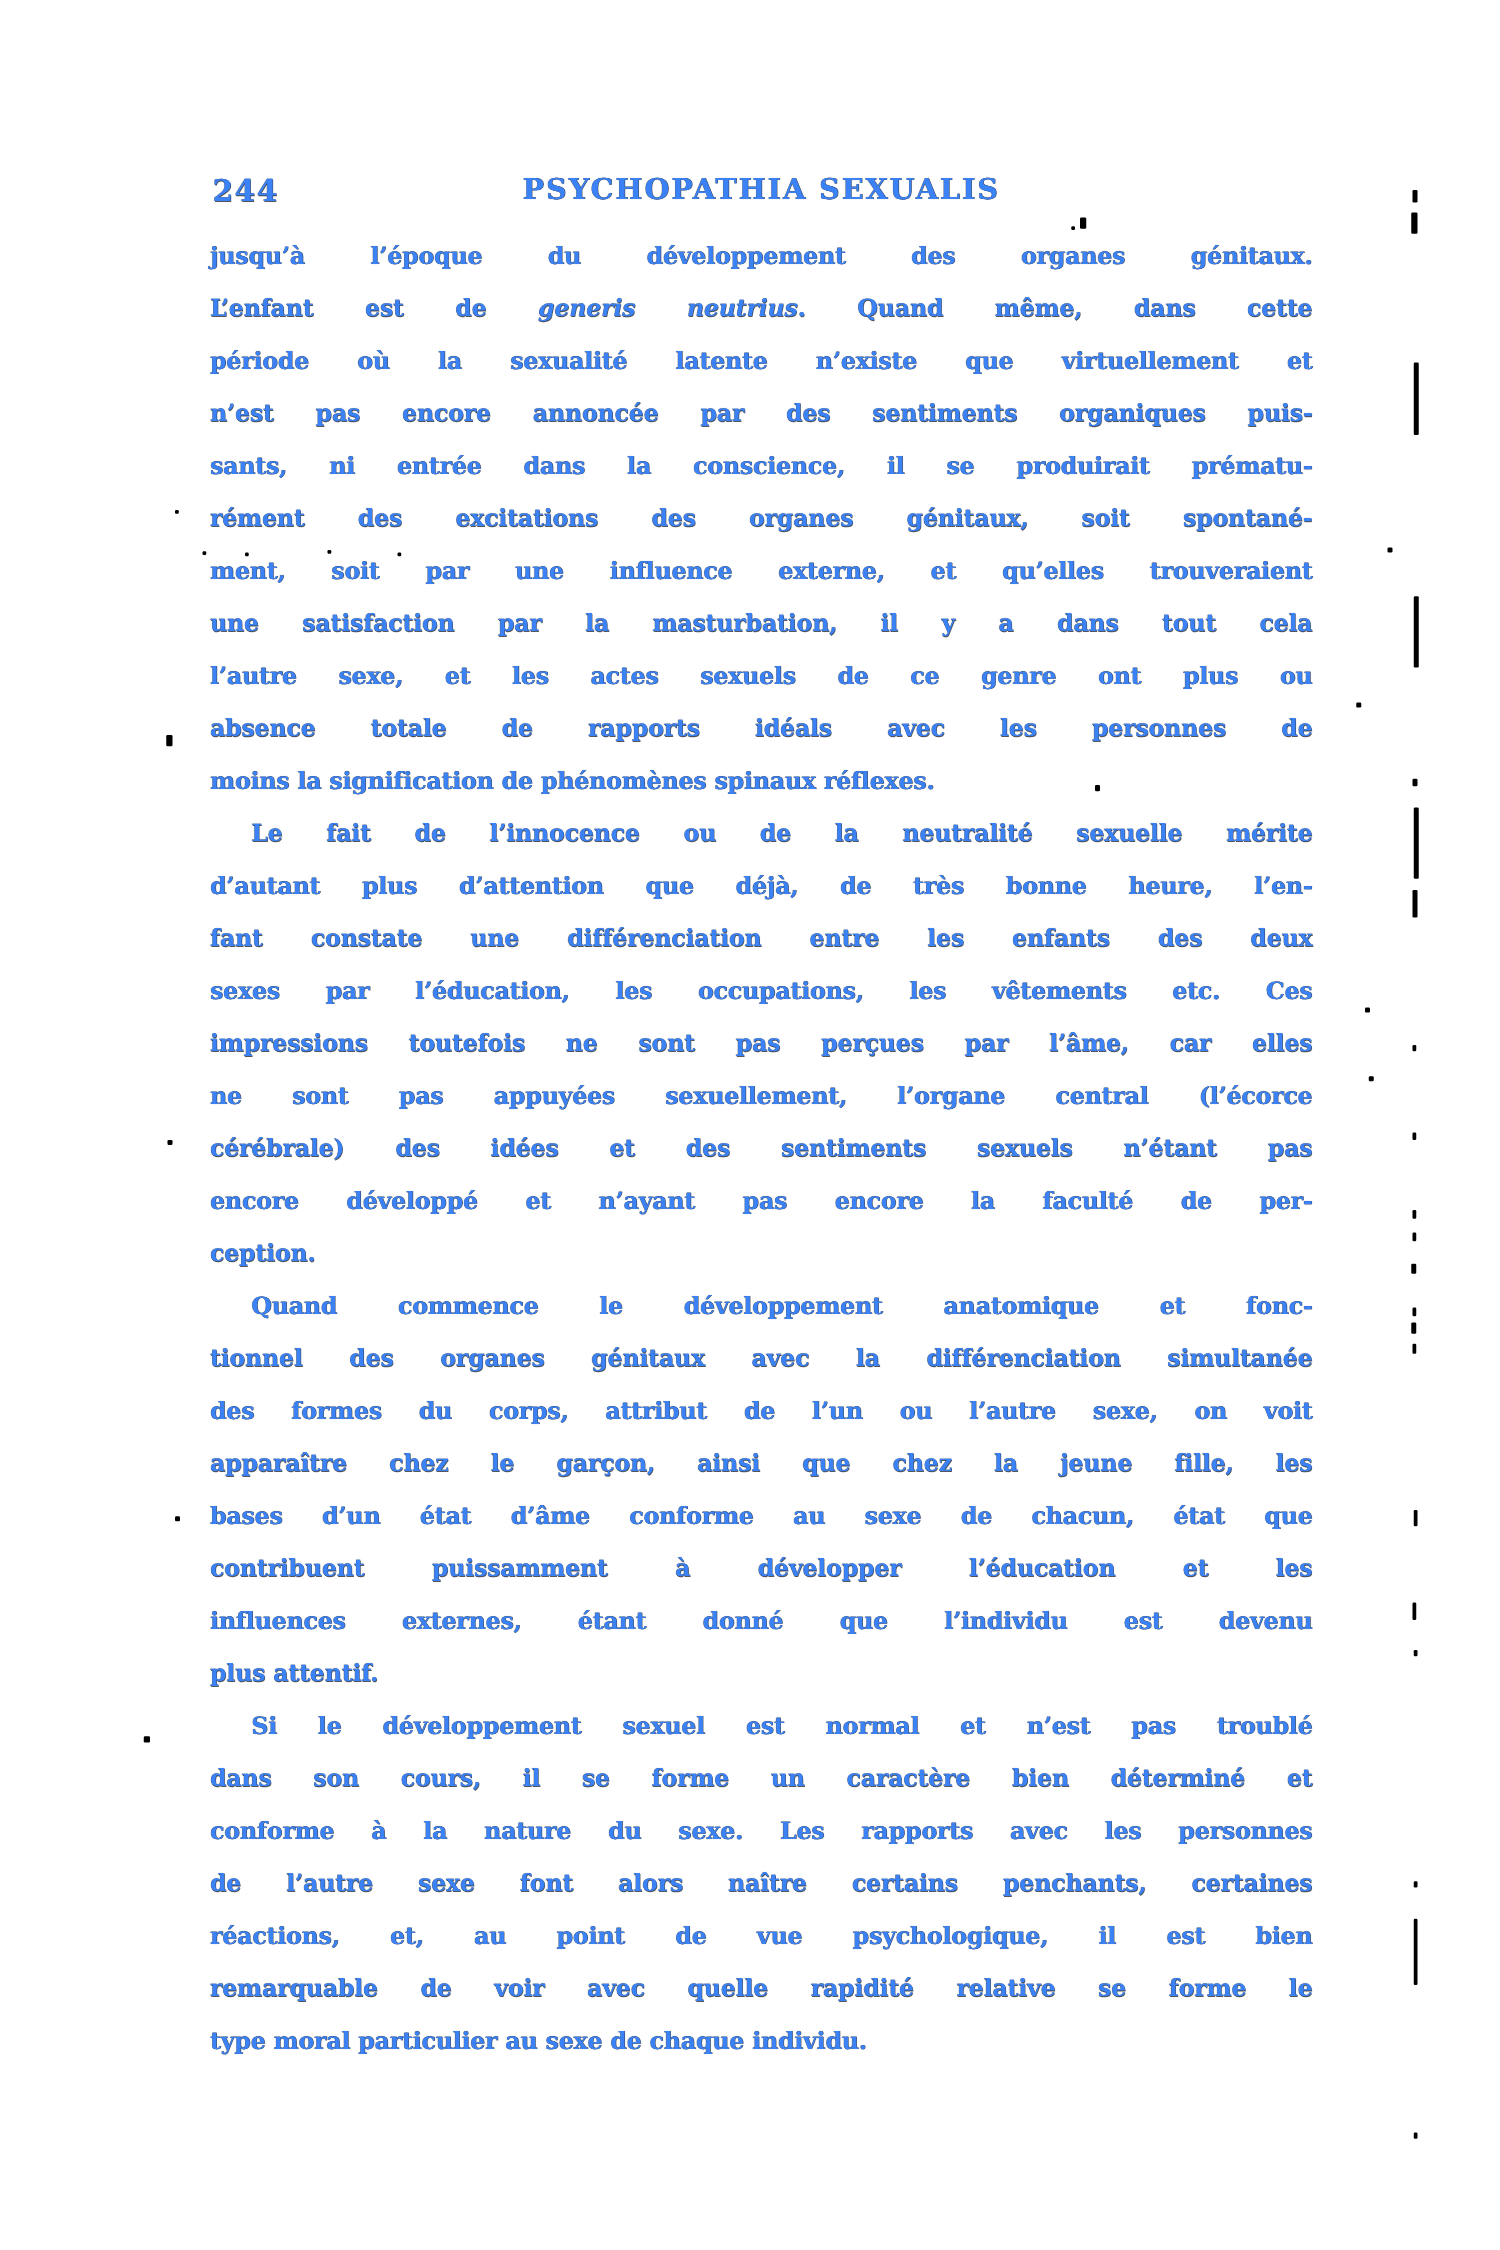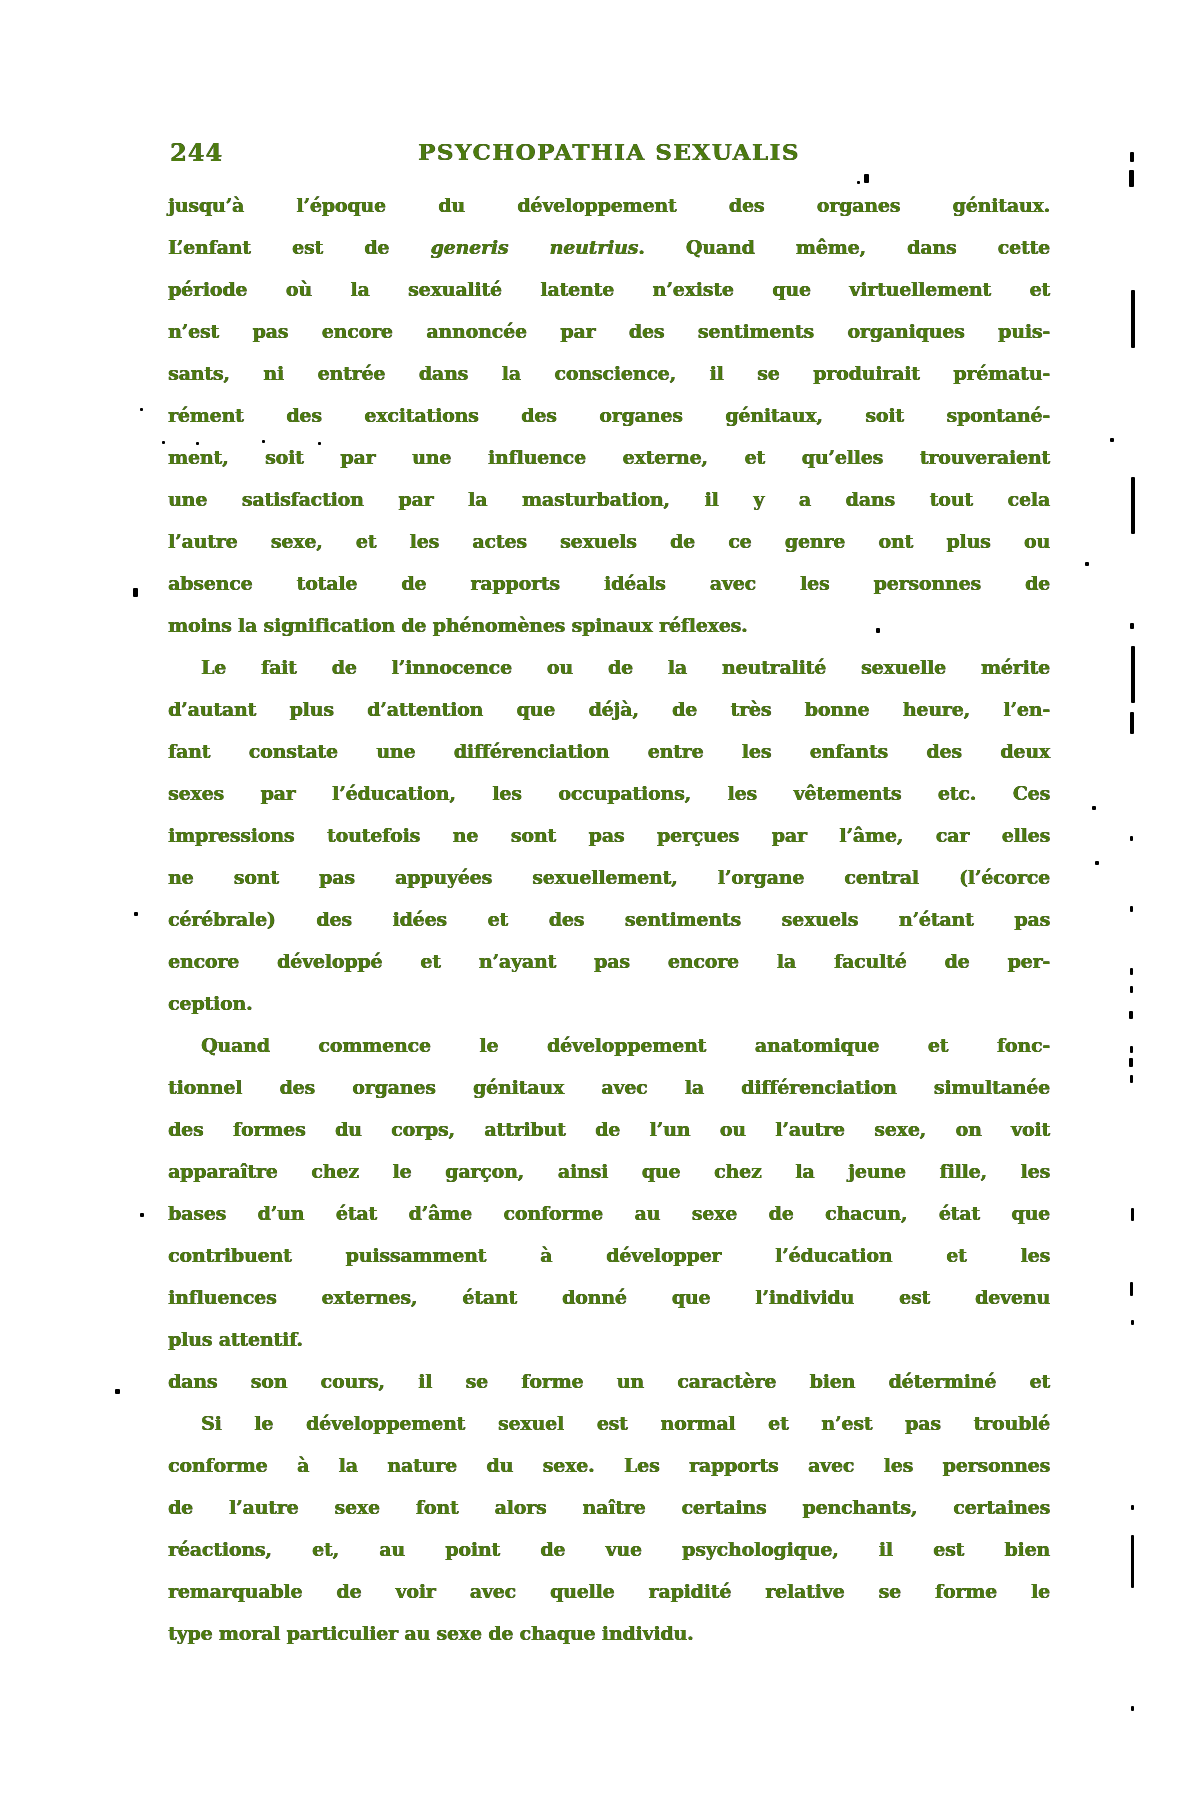--- a/index.html
+++ b/index.html
@@ -3,21 +3,21 @@
 <meta charset="utf-8">
 <style>
   html,body { margin:0; padding:0; background:#e8e8e8; }
   .page {
     position:relative;
     width:1200px; height:1800px;
     margin:0 auto;
     background:#ffffff;
     overflow:hidden;
     font-family:"DejaVu Serif","Liberation Serif",serif;
-    color:#4d7c0f;
+    color:#3b82f6;
   }
   
   .ink {
     font-weight:700;
     text-shadow:0.4px 0.3px 0 rgba(0,0,0,0.65), -0.3px -0.2px 0 rgba(0,0,0,0.35), 0 0 0.6px rgba(0,0,0,0.5);
   }
   .header-row {
     position:absolute; left:168px; top:134px; width:882px; height:34px;
   }
   .page-num {
@@ -72,22 +72,22 @@
       <div class="line j">encore développé et n’ayant pas encore la faculté de per-</div>
       <div class="line l">ception.</div>
       <div class="line j indent">Quand commence le développement anatomique et fonc-</div>
       <div class="line j">tionnel des organes génitaux avec la différenciation simultanée</div>
       <div class="line j">des formes du corps, attribut de l’un ou l’autre sexe, on voit</div>
       <div class="line j">apparaître chez le garçon, ainsi que chez la jeune fille, les</div>
       <div class="line j">bases d’un état d’âme conforme au sexe de chacun, état que</div>
       <div class="line j">contribuent puissamment à développer l’éducation et les</div>
       <div class="line j">influences externes, étant donné que l’individu est devenu</div>
       <div class="line l">plus attentif.</div>
+      <div class="line j indent">Si le développement sexuel est normal et n’est pas troublé</div>
       <div class="line j">dans son cours, il se forme un caractère bien déterminé et</div>
-      <div class="line j indent">Si le développement sexuel est normal et n’est pas troublé</div>
       <div class="line j">conforme à la nature du sexe. Les rapports avec les personnes</div>
       <div class="line j">de l’autre sexe font alors naître certains penchants, certaines</div>
       <div class="line j">réactions, et, au point de vue psychologique, il est bien</div>
       <div class="line j">remarquable de voir avec quelle rapidité relative se forme le</div>
       <div class="line l">type moral particulier au sexe de chaque individu.</div>
     </div>
 
   <div class="artifacts">
       <div class="mark" style="left: 1130px; top: 152px; width: 4px; height: 10px;"></div>
       <div class="mark" style="left: 1129px; top: 170px; width: 5px; height: 17px;"></div>

